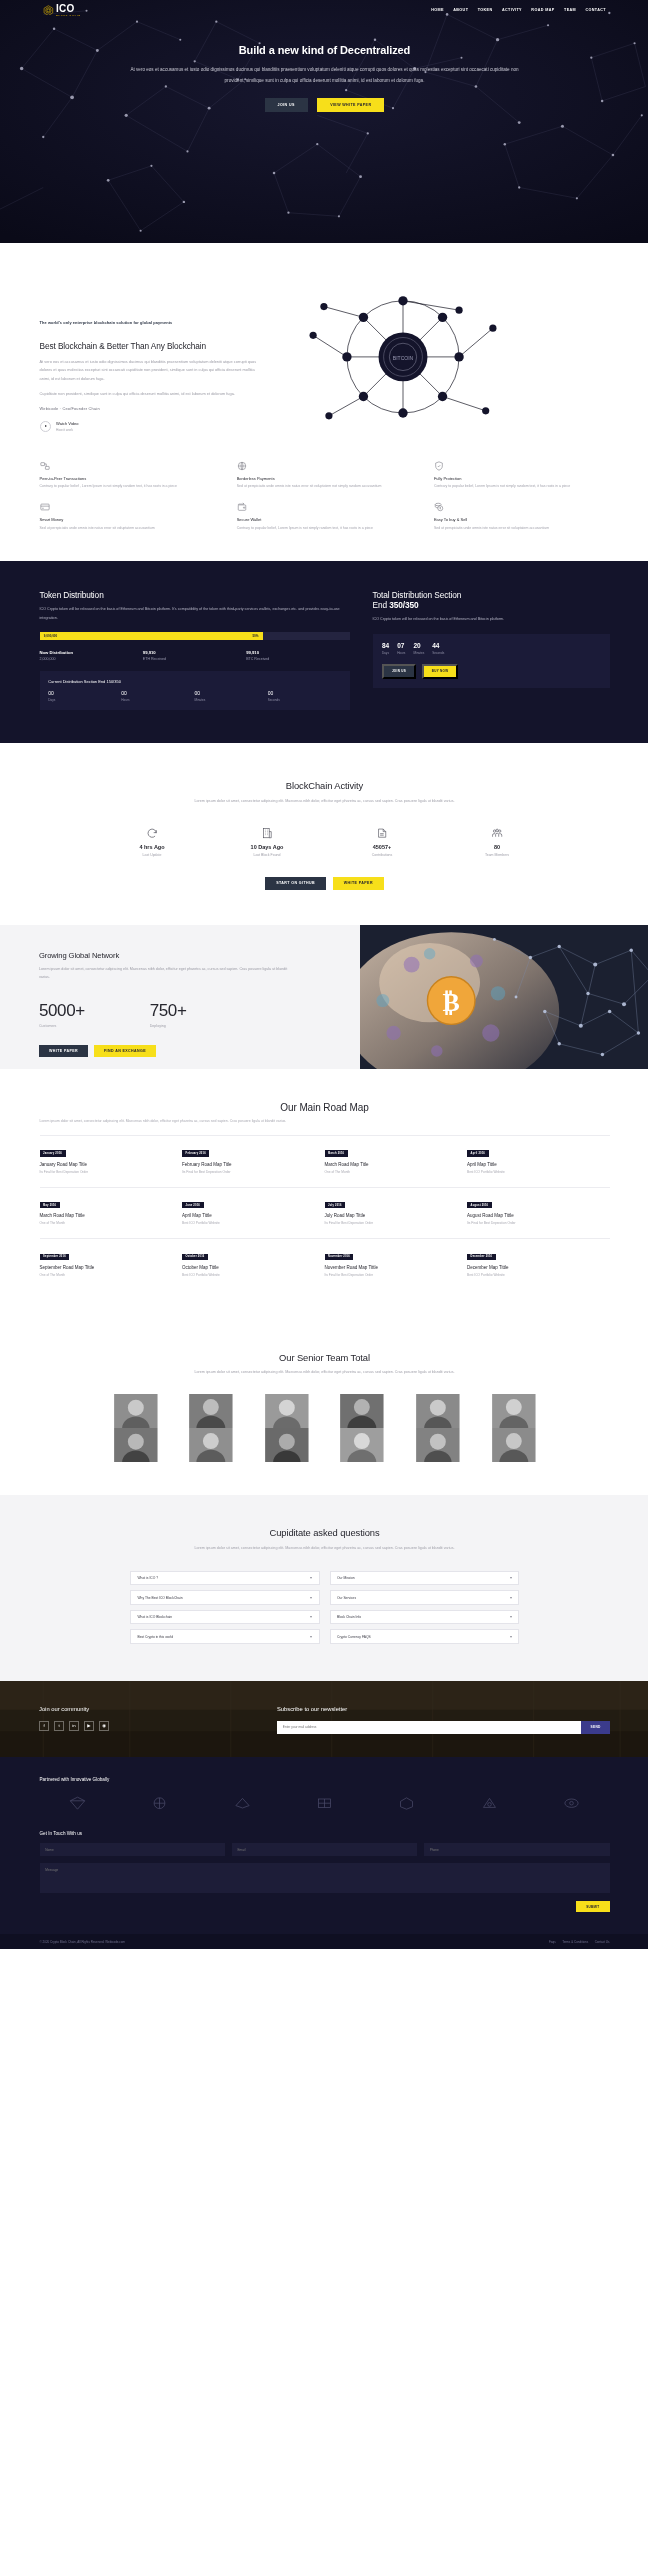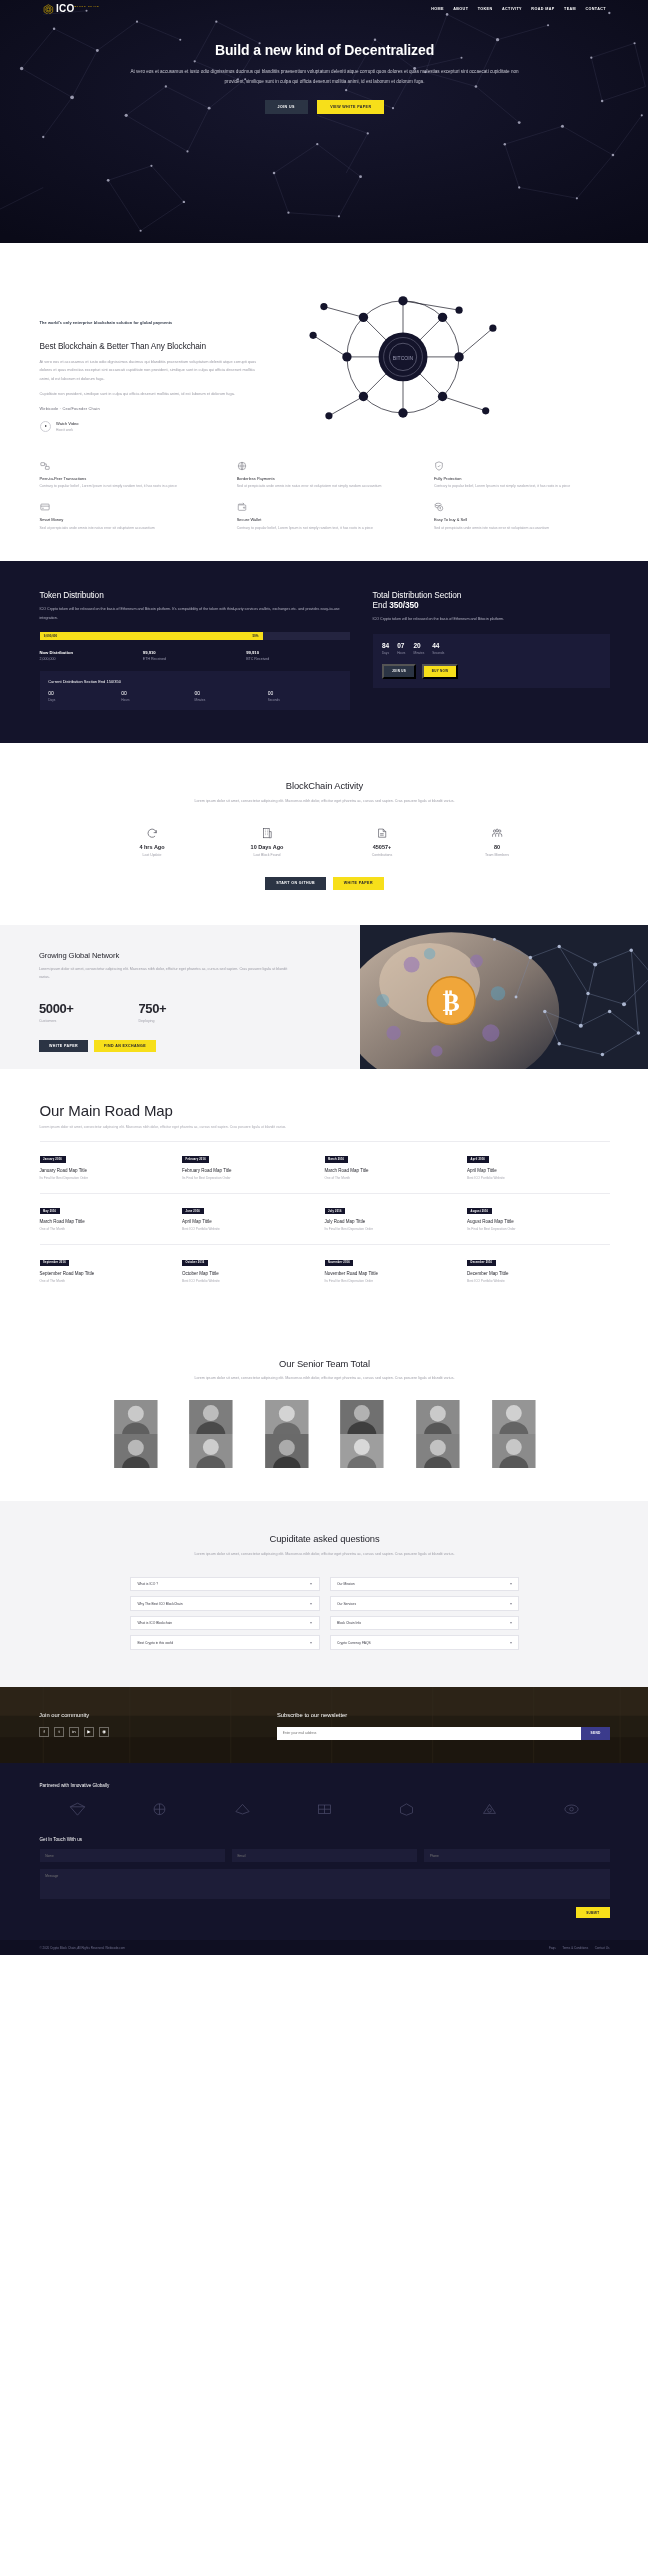--- a/index.html
+++ b/index.html
@@ -15,34 +15,34 @@
     position: relative; background: #0d0d1f; height: 243px; overflow: hidden;
   }
   .hero svg.net { position:absolute; inset:0; width:100%; height:100%; }
   .nav {
     position: relative; z-index: 5; display:flex; align-items:center;
     justify-content: space-between; padding: 3.6px 43px 0 43px;
   }
   .logo { display:flex; align-items:center; gap:2.2px; }
   .logo-mark { width:10.8px; height:10.8px; position:relative; }
   .logo-mark svg { display:block; }
-  .logo-text { display:flex; flex-direction:row; line-height:1; }
+  .logo-text { display:flex; flex-direction:column; line-height:1; }
   .logo-text .lt1 { color:#fff; font-size:10px; font-weight:700; letter-spacing:0.2px;}
   .logo-text .lt2 { color:#d8a800; font-size:2.3px; letter-spacing:0.8px; font-weight:700; margin-top:0.7px;}
   .nav-links { display:flex; gap:9.4px; }
   .nav-links a {
     color:#fff; font-size:3.7px; letter-spacing:0.4px; font-weight:700;
     text-decoration:none; text-transform:uppercase;
   }
   .hero-body { position:relative; z-index:5; text-align:center; padding-top:30px;}
   .hero-url {
     font-family:"Liberation Serif", serif; color:#fff; font-size:14.4px;
     letter-spacing:1.3px; font-weight:400;
   }
-  .hero-title { color:#fff; font-size:14px; font-weight:700; margin-top:-2.2px; letter-spacing:-0.1px;}
+  .hero-title { color:#fff; font-size:11px; font-weight:700; margin-top:-2.2px; letter-spacing:-0.1px;}
   .hero-sub {
     color:#c9c9d4; font-size:4.6px; line-height:2.3; width:404px; margin:8.7px auto 0;
   }
   .hero-btns { margin-top:11.5px; display:flex; gap:9.4px; justify-content:center;}
   .btn {
     display:inline-block; text-align:center; font-weight:700; text-transform:uppercase;
     letter-spacing:0.4px; cursor:pointer; border:0;
   }
   .btn-dark { background:#2b3444; color:#fff; padding:5px 13px; font-size:3.6px; }
   .btn-yellow { background:#f7df1a; color:#1a1a2e; padding:5px 13px; font-size:3.6px; }
@@ -119,28 +119,28 @@
   .stat-n { font-size:5.5px; color:#1e1e26; font-weight:700; margin-top:4.3px;}
   .stat-l { font-size:3.5px; color:#a0a0aa; margin-top:2.9px;}
   .dev-btns { display:flex; gap:7.2px; justify-content:center; margin-top:20px;}
 
   
   .network { display:flex; background:#f4f4f6; height:144px; }
   .net-left { width:360px; padding:26px 0 0 39px;}
   .net-h2 { font-size:7.6px; color:#26262e; font-weight:400; letter-spacing:-0.1px;}
   .net-p { font-size:3.7px; color:#9a9aa4; line-height:2.3; margin-top:5px; width:249px;}
   .net-stats { display:flex; gap:65px; margin-top:19px;}
-  .net-n { font-size:13px; color:#26262e; font-weight:700; letter-spacing:-0.4px;}
+  .net-n { font-size:17px; color:#26262e; font-weight:400; letter-spacing:-0.4px;}
   .net-l { font-size:3.6px; color:#a0a0aa; margin-top:2.9px;}
   .net-btns { display:flex; gap:5.8px; margin-top:17.3px;}
   .net-right { flex:1; position:relative; overflow:hidden; background:#1c2233;}
 
   
   .roadmap { background:#fff; padding:33px 0 37px;}
-  .rm-h2 { font-size:15px; color:#26262e; font-weight:400; text-align:left; letter-spacing:-0.1px;}
+  .rm-h2 { font-size:10px; color:#26262e; font-weight:400; text-align:center; letter-spacing:-0.1px;}
   .rm-p { font-size:3.5px; color:#a9a9b2; line-height:2.1; margin-top:5px; width:461px;}
   .rm-grid { display:grid; grid-template-columns:repeat(4,1fr); gap:0;}
   .rm-cell { padding:10px 11.5px 13px 0; border-top:0.7px solid #ececf0; }
   .rm-badge {
     display:inline-block; background:#14142b; color:#fff; font-size:2.6px;
     padding:1.8px 3.6px; font-weight:700; letter-spacing:0.2px;
   }
   .rm-t { font-size:4.5px; color:#26262e; margin-top:5px; font-weight:400;}
   .rm-s { font-size:3.2px; color:#a9a9b2; margin-top:2.9px;}
 

